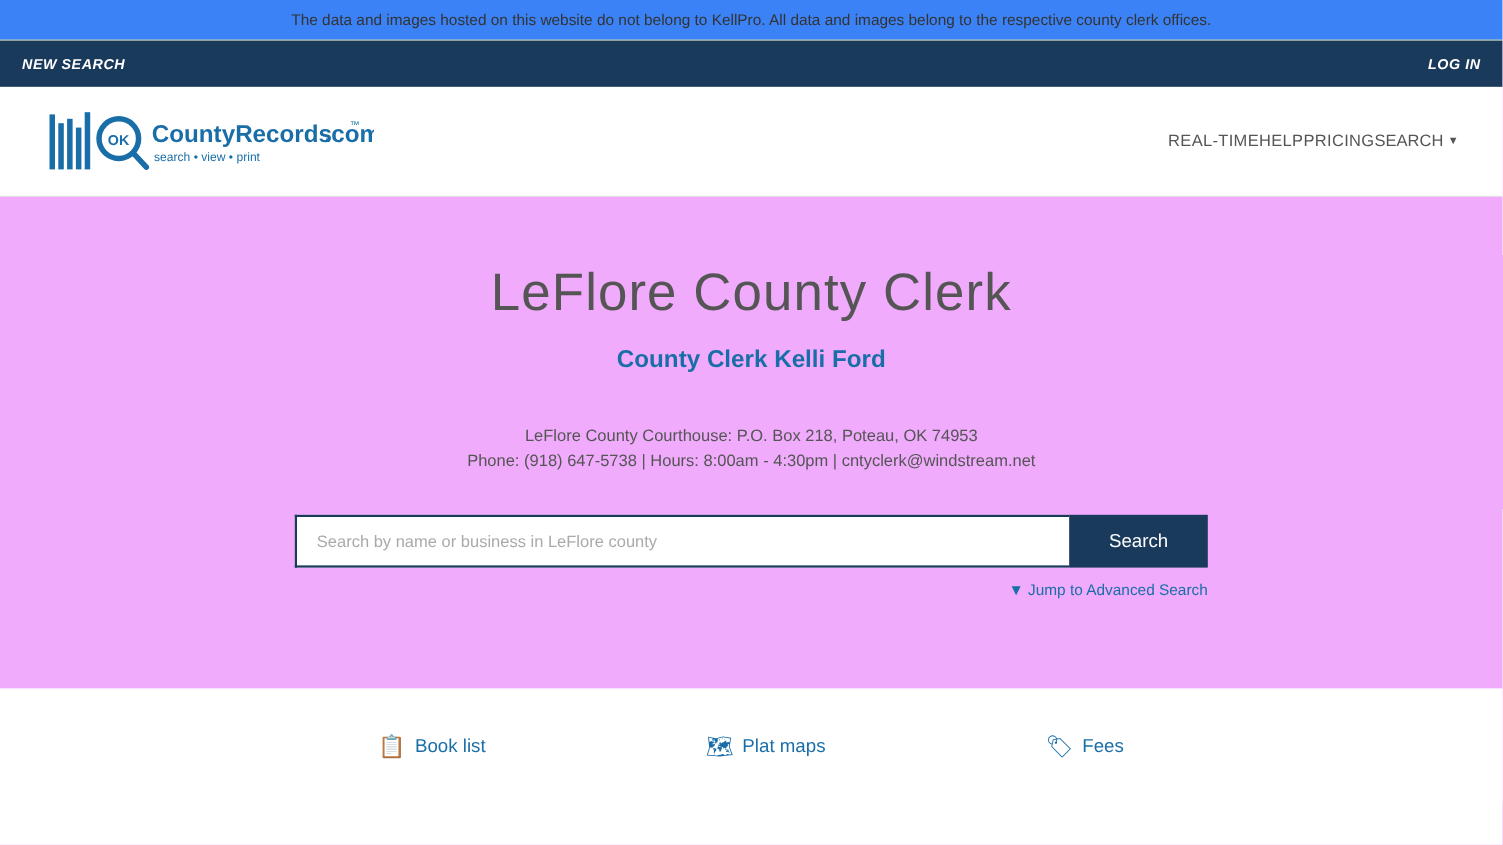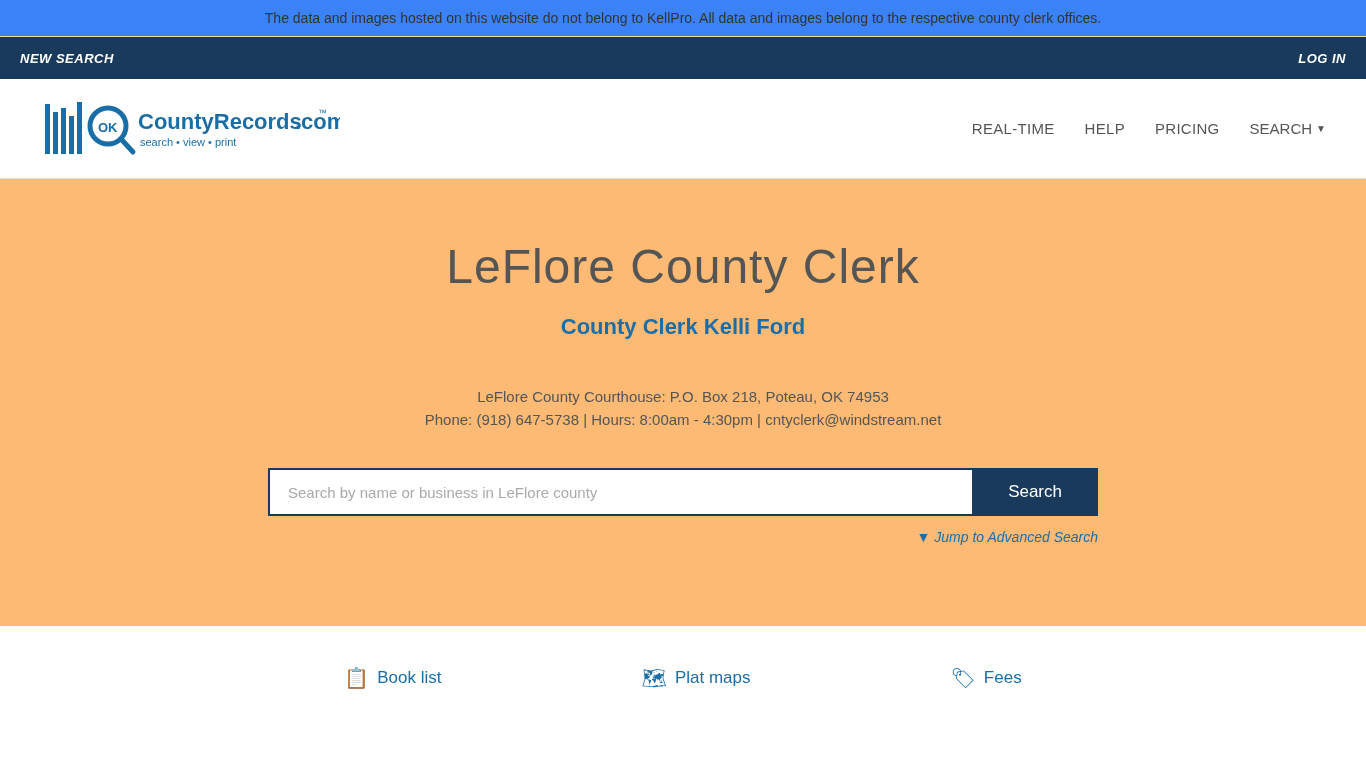--- a/index.html
+++ b/index.html
@@ -44,21 +44,20 @@
       border-bottom: 1px solid #e0e0e0;
       height: 100px;
     }
     .logo-area {
       display: flex;
       align-items: center;
     }
     .header-nav {
       display: flex;
       align-items: flex-end;
-      gap: 30px;
     }
     .header-nav a {
       color: #555;
       text-decoration: none;
       font-size: 15px;
       font-weight: 500;
       letter-spacing: 0.3px;
       cursor: pointer;
     }
     .search-dropdown {
@@ -70,21 +69,21 @@
       font-weight: 500;
       cursor: pointer;
     }
     .search-dropdown .caret {
       font-size: 10px;
       color: #555;
     }
 
     
     .hero {
-      background: #fdba74;
+      background: #f0abfc;
       text-align: center;
       padding: 60px 20px 80px;
     }
     .hero h1 {
       font-size: 48px;
       font-weight: 300;
       color: #555;
       margin-bottom: 20px;
       letter-spacing: 1px;
     }
@@ -131,21 +130,20 @@
       padding: 14px 36px;
       font-size: 17px;
       cursor: pointer;
       font-weight: 500;
     }
 
     .advanced-search {
       text-align: right;
       max-width: 830px;
       margin: 0 auto;
-      font-style: italic;
     }
     .advanced-search a {
       color: #1a6ea8;
       font-size: 14px;
       text-decoration: none;
       cursor: pointer;
     }
 
     
     .footer-links {

